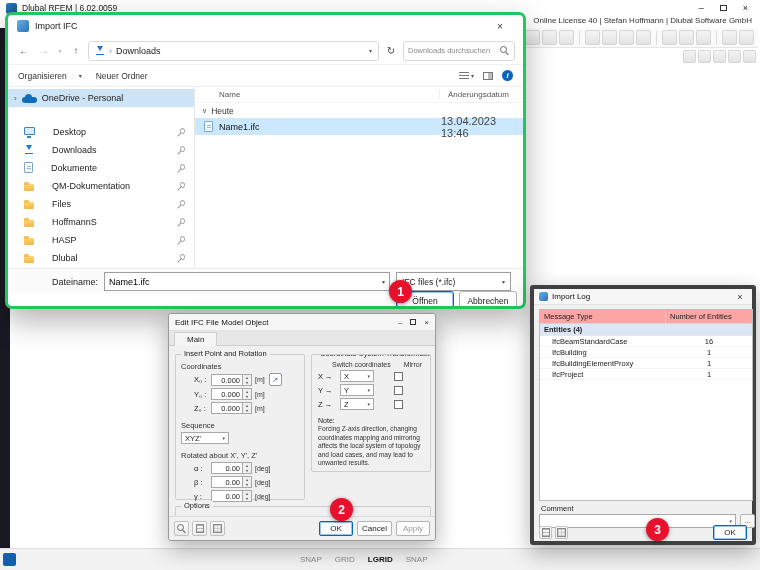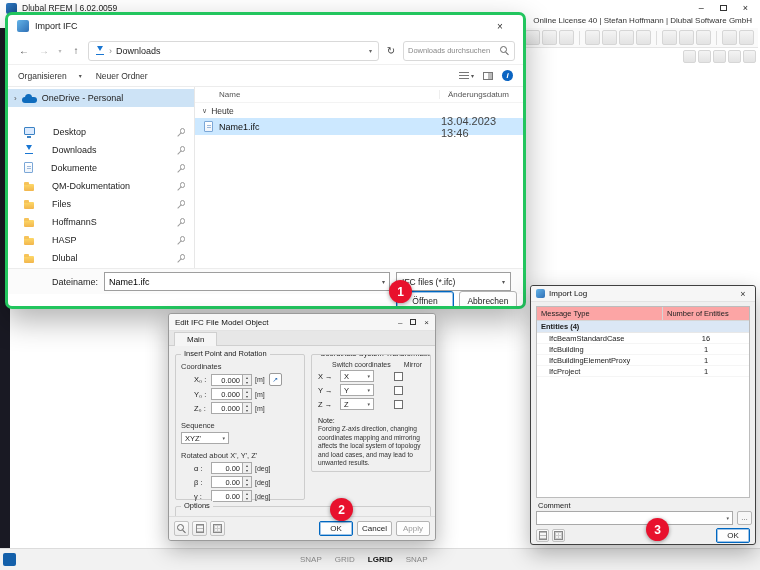--- a/index.html
+++ b/index.html
@@ -153,21 +153,21 @@
   .albl{width:18px;font-size:7.5px}
   .axcmb{width:34px}
   .arow .chk{margin-left:16px}
   .notelbl{font-size:7px;color:#222;margin:7px 0 1px 6px}
   .notetxt{font-size:6.6px;line-height:1.3;color:#333;margin:0 5px 0 6px}
   .ed-foot{position:absolute;left:0;right:0;bottom:0;height:24px;border-top:1px solid #dcdcdc;display:flex;
            align-items:center;gap:3px;padding:0 5px;background:#f0f0f0;border-radius:0 0 3px 3px}
   .ed-btns{margin-left:auto;display:flex;gap:4px}
 
   
-  .ldlg{position:absolute;left:530px;top:285px;width:226px;height:260px;background:#f0f0f0;border:1px solid #404040;
+  .ldlg{position:absolute;left:530px;top:285px;width:226px;height:260px;background:#f0f0f0;border:4px solid #404040;
         border-radius:3px;box-shadow:0 8px 22px rgba(0,0,0,.30);z-index:18}
   .ld-title{height:16px;display:flex;align-items:center;gap:4px;padding:0 5px;font-size:8px;color:#111;background:#f6f6f6;
             border-bottom:1px solid #e3e3e3;border-radius:3px 3px 0 0}
   .ld-title .fd-close{width:14px;font-size:9px}
   .ld-table{position:absolute;left:5px;top:20px;width:214px;height:192px;background:#fff;border:1px solid #bcbcbc;font-size:7.5px;overflow:hidden}
   .lt-head{height:14px;display:flex;background:#fca5a5;border-bottom:1px solid #d5d5d5;color:#222}
   .ltc1{width:126px;padding:0 4px;display:flex;align-items:center}
   .lt-head .ltc1{border-right:1px solid #d5d5d5}
   .ltc2{flex:1;padding:0 4px;display:flex;align-items:center}
   .lt-group{height:12px;background:#dbe7f5;display:flex;align-items:center;padding:0 4px;font-weight:bold;

